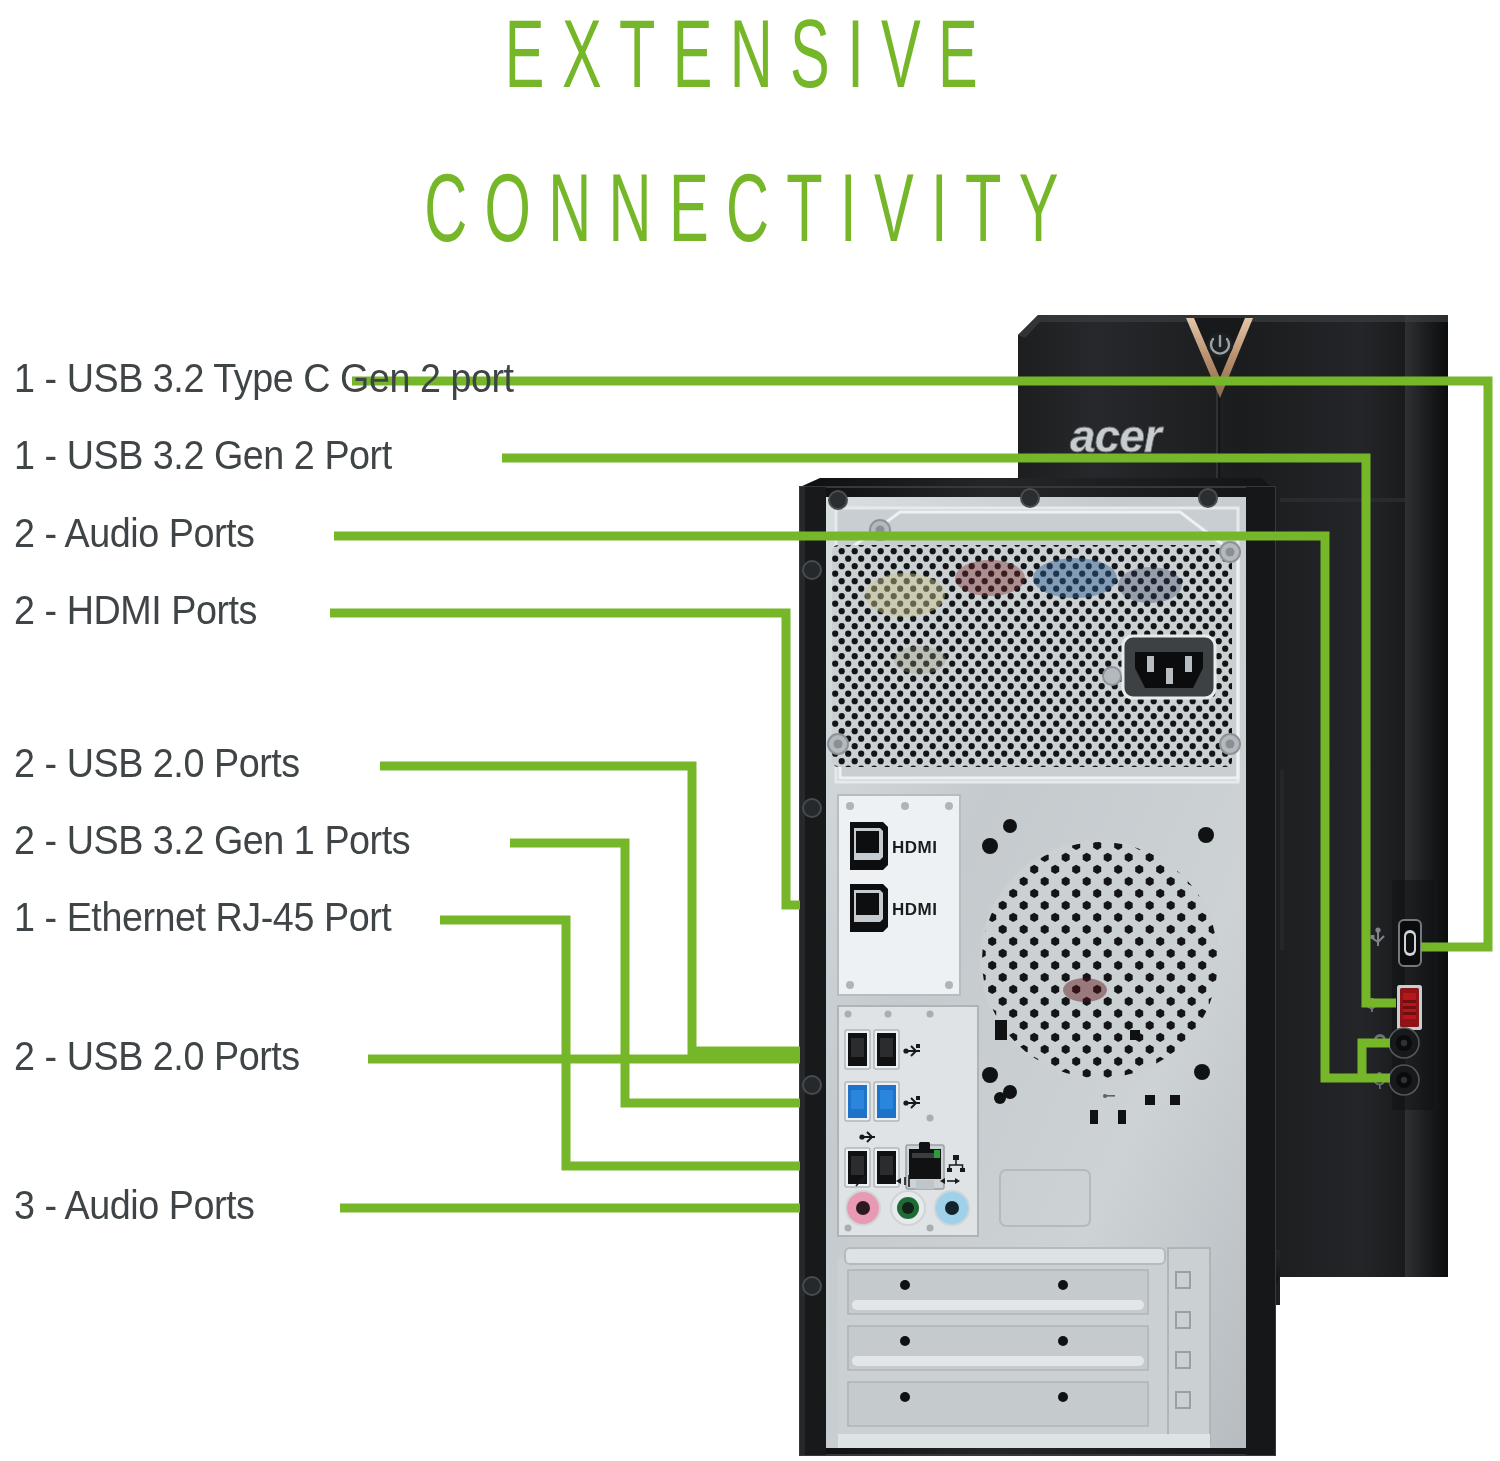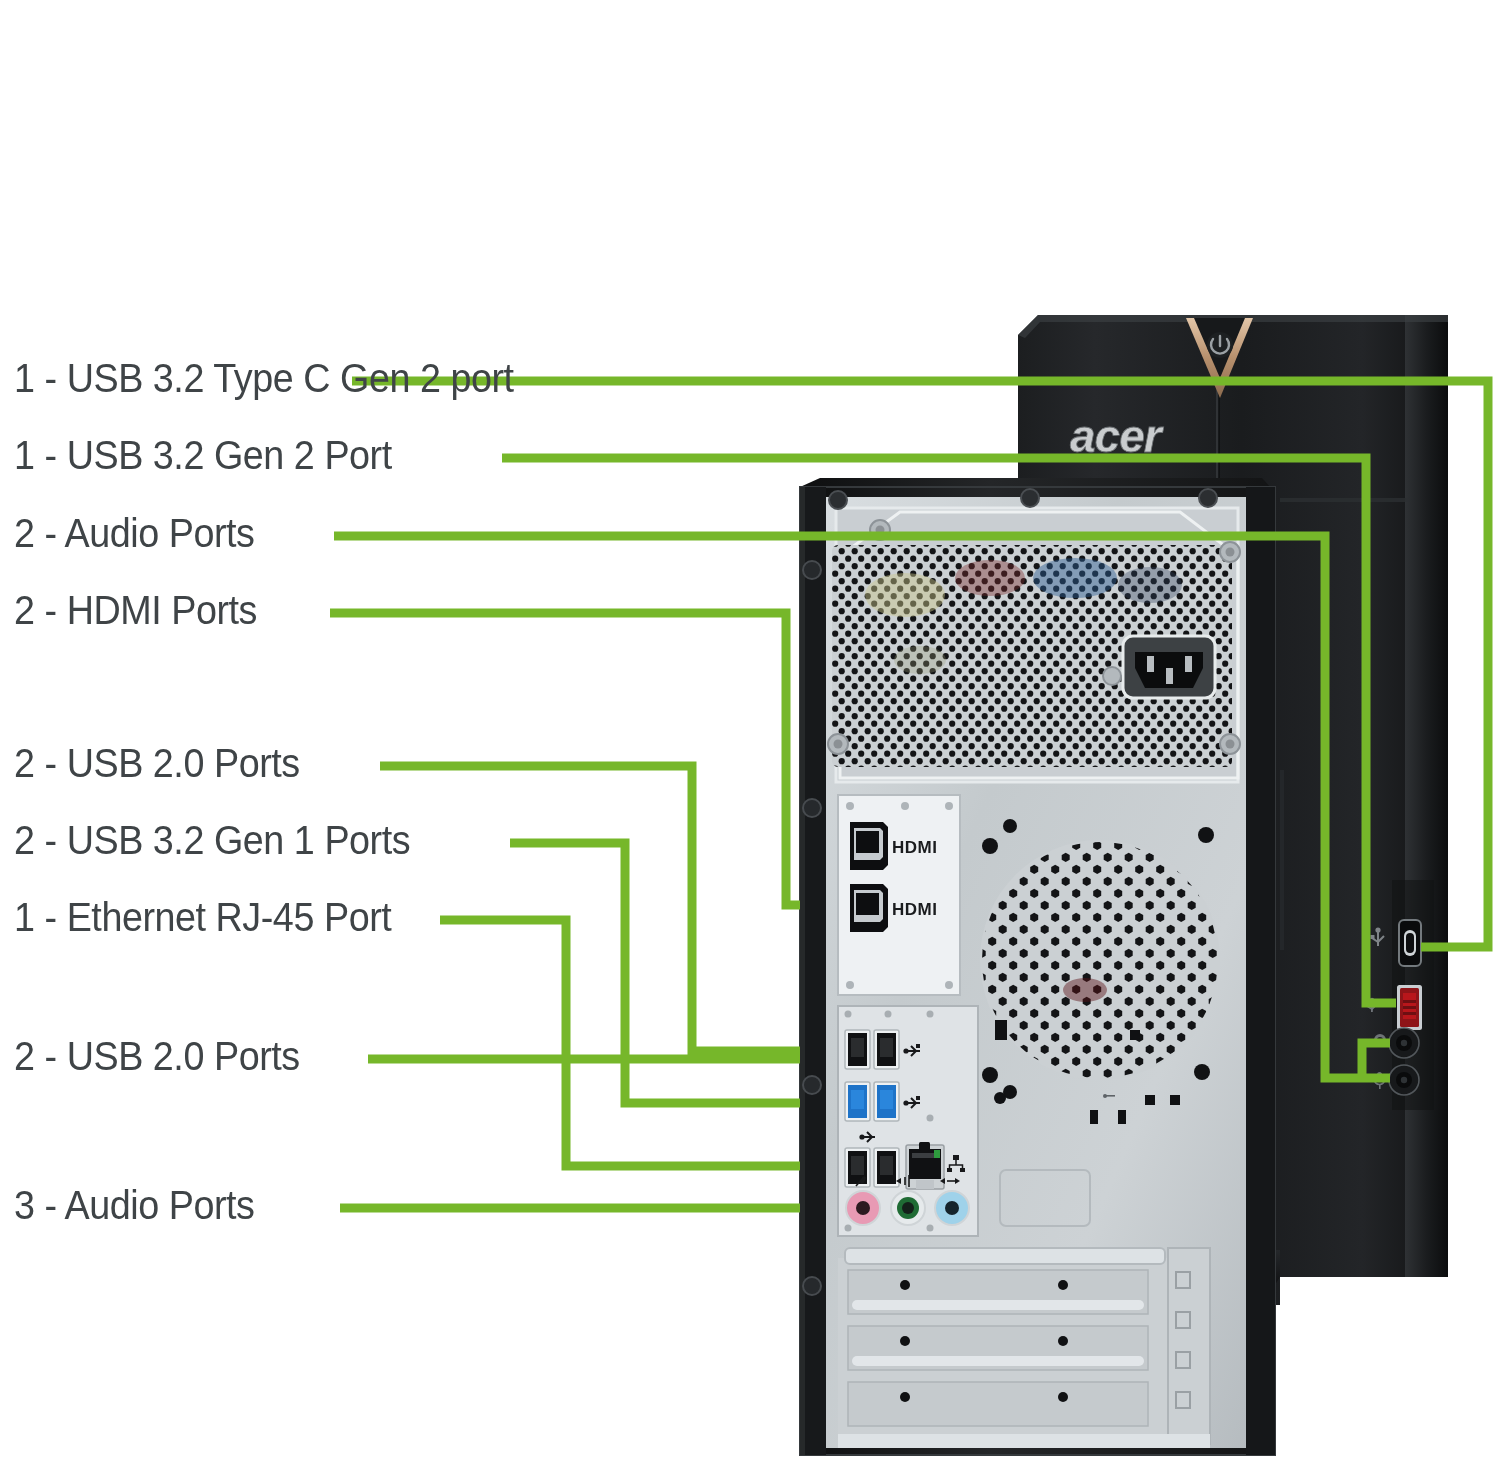--- a/index.html
+++ b/index.html
@@ -38,20 +38,24 @@
   }
 
   svg.art{position:absolute;left:0;top:0;width:1500px;height:1461px;overflow:visible;}
   .leader{fill:none;stroke:#76b72a;stroke-width:9;stroke-linecap:butt;stroke-linejoin:miter;}
 </style>
 </head>
 <body>
 
 <div id="stage">
 
+  <div class="title-block">
+    <div class="title-line" id="title-1">EXTENSIVE</div>
+    <div class="title-line" id="title-2">CONNECTIVITY</div>
+  </div>
 
   <svg class="art" viewBox="0 0 1500 1461">
     <defs>
 
       <linearGradient id="frontFace" x1="0" y1="0" x2="1" y2="0">
         <stop offset="0" stop-color="#1c1e20"></stop>
         <stop offset="0.18" stop-color="#26282b"></stop>
         <stop offset="0.52" stop-color="#1a1c1e"></stop>
         <stop offset="0.80" stop-color="#232528"></stop>
         <stop offset="1" stop-color="#0f1011"></stop>

